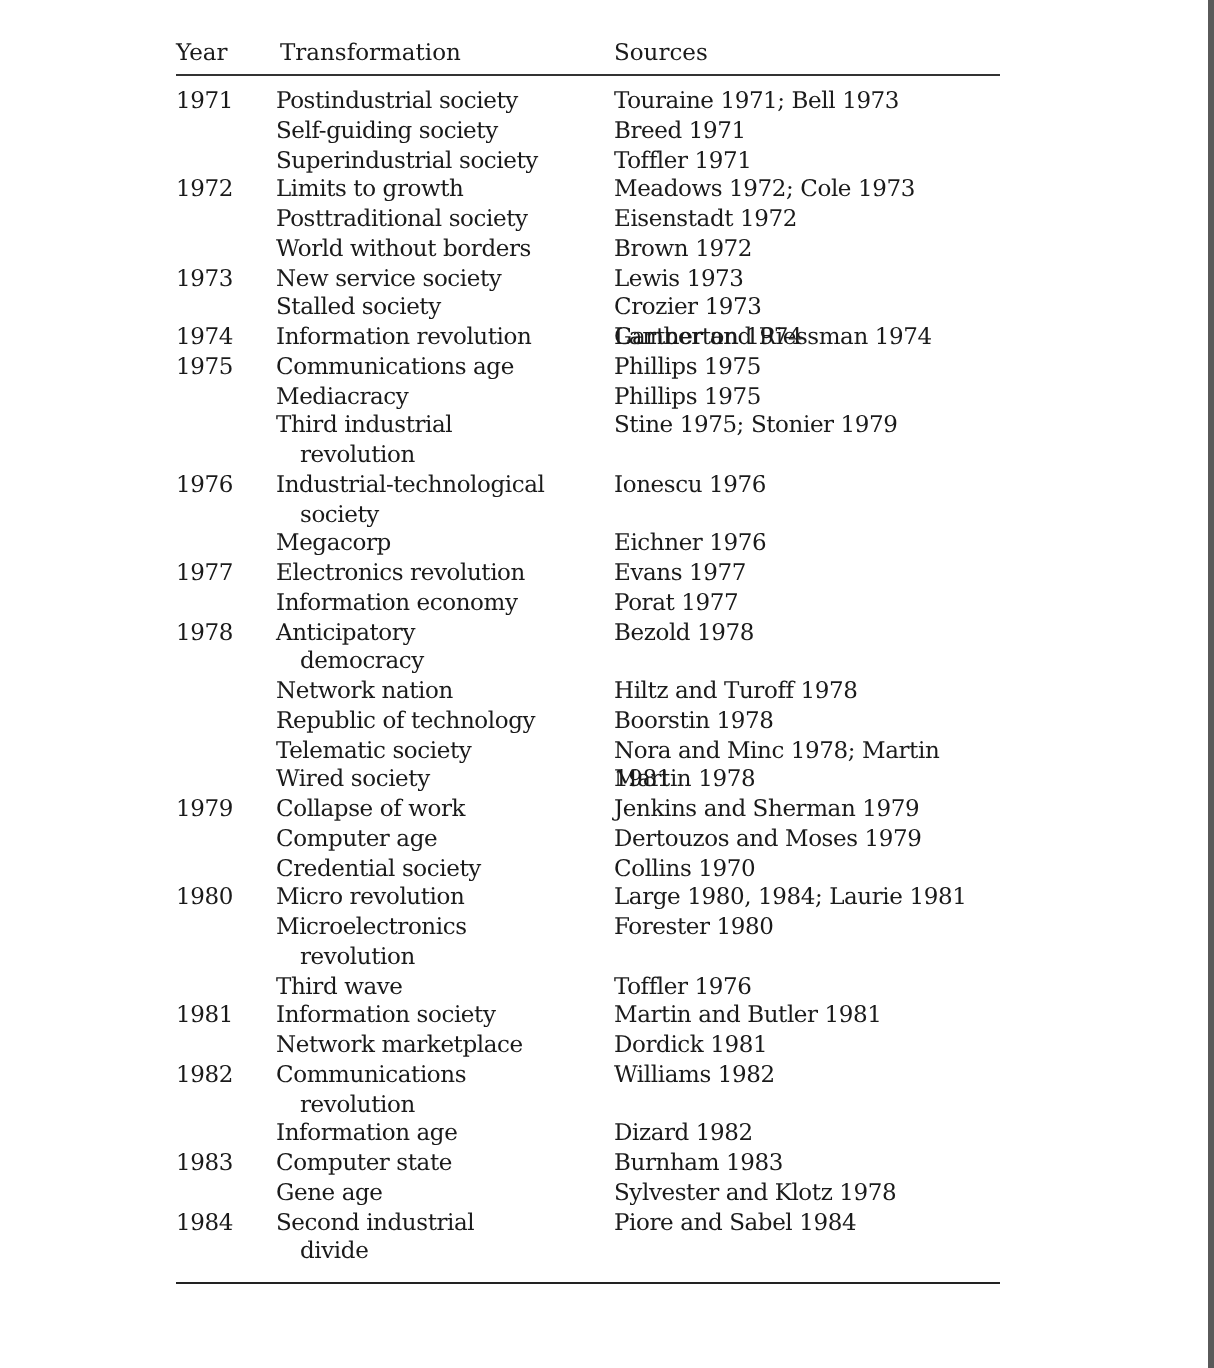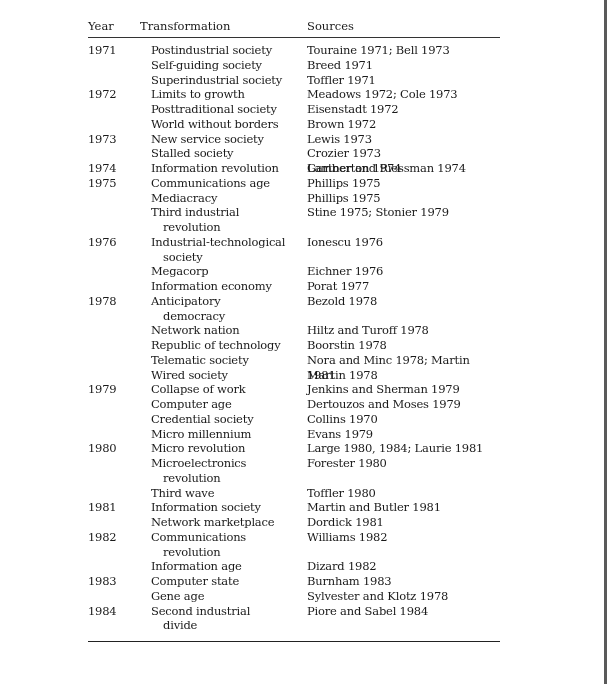--- a/index.html
+++ b/index.html
@@ -51,21 +51,21 @@
     }
     .row {
       position: relative;
       font-size: 11.5px;
       line-height: 14.75px;
       letter-spacing: -0.2px;
     }
     .row .col-trans {
       position: relative;
       display: block;
-      margin-left: 63px;
+      margin-left: 50px;
       left: 0;
       width: 150px;
     }
     .row .col-year, .row .col-src {
       top: 0;
     }
     .cont {
       display: block;
       padding-left: 12px;
     }
@@ -151,20 +151,25 @@
         <span class="col-year">1976</span>
         <span class="col-trans"><span>Industrial-technological</span><span class="cont">society</span></span>
         <span class="col-src">Ionescu 1976</span>
       </div>
       <div class="row">
         <span class="col-year"></span>
         <span class="col-trans"><span>Megacorp</span></span>
         <span class="col-src">Eichner 1976</span>
       </div>
       <div class="row">
+        <span class="col-year">1977</span>
+        <span class="col-trans"><span>Electronics revolution</span></span>
+        <span class="col-src">Evans 1977</span>
+      </div>
+      <div class="row">
         <span class="col-year"></span>
         <span class="col-trans"><span>Information economy</span></span>
         <span class="col-src">Porat 1977</span>
       </div>
       <div class="row">
         <span class="col-year">1978</span>
         <span class="col-trans"><span>Anticipatory</span><span class="cont">democracy</span></span>
         <span class="col-src">Bezold 1978</span>
       </div>
       <div class="row">
@@ -196,38 +201,33 @@
         <span class="col-year"></span>
         <span class="col-trans"><span>Computer age</span></span>
         <span class="col-src">Dertouzos and Moses 1979</span>
       </div>
       <div class="row">
         <span class="col-year"></span>
         <span class="col-trans"><span>Credential society</span></span>
         <span class="col-src">Collins 1970</span>
       </div>
       <div class="row">
-        <span class="col-year"></span>
-        <span class="col-trans"><span>Micro millennium</span></span>
-        <span class="col-src">Evans 1979</span>
-      </div>
-      <div class="row">
         <span class="col-year">1980</span>
         <span class="col-trans"><span>Micro revolution</span></span>
         <span class="col-src">Large 1980, 1984; Laurie 1981</span>
       </div>
       <div class="row">
         <span class="col-year"></span>
         <span class="col-trans"><span>Microelectronics</span><span class="cont">revolution</span></span>
         <span class="col-src">Forester 1980</span>
       </div>
       <div class="row">
         <span class="col-year"></span>
         <span class="col-trans"><span>Third wave</span></span>
-        <span class="col-src">Toffler 1980</span>
+        <span class="col-src">Toffler 1976</span>
       </div>
       <div class="row">
         <span class="col-year">1981</span>
         <span class="col-trans"><span>Information society</span></span>
         <span class="col-src">Martin and Butler 1981</span>
       </div>
       <div class="row">
         <span class="col-year"></span>
         <span class="col-trans"><span>Network marketplace</span></span>
         <span class="col-src">Dordick 1981</span>

